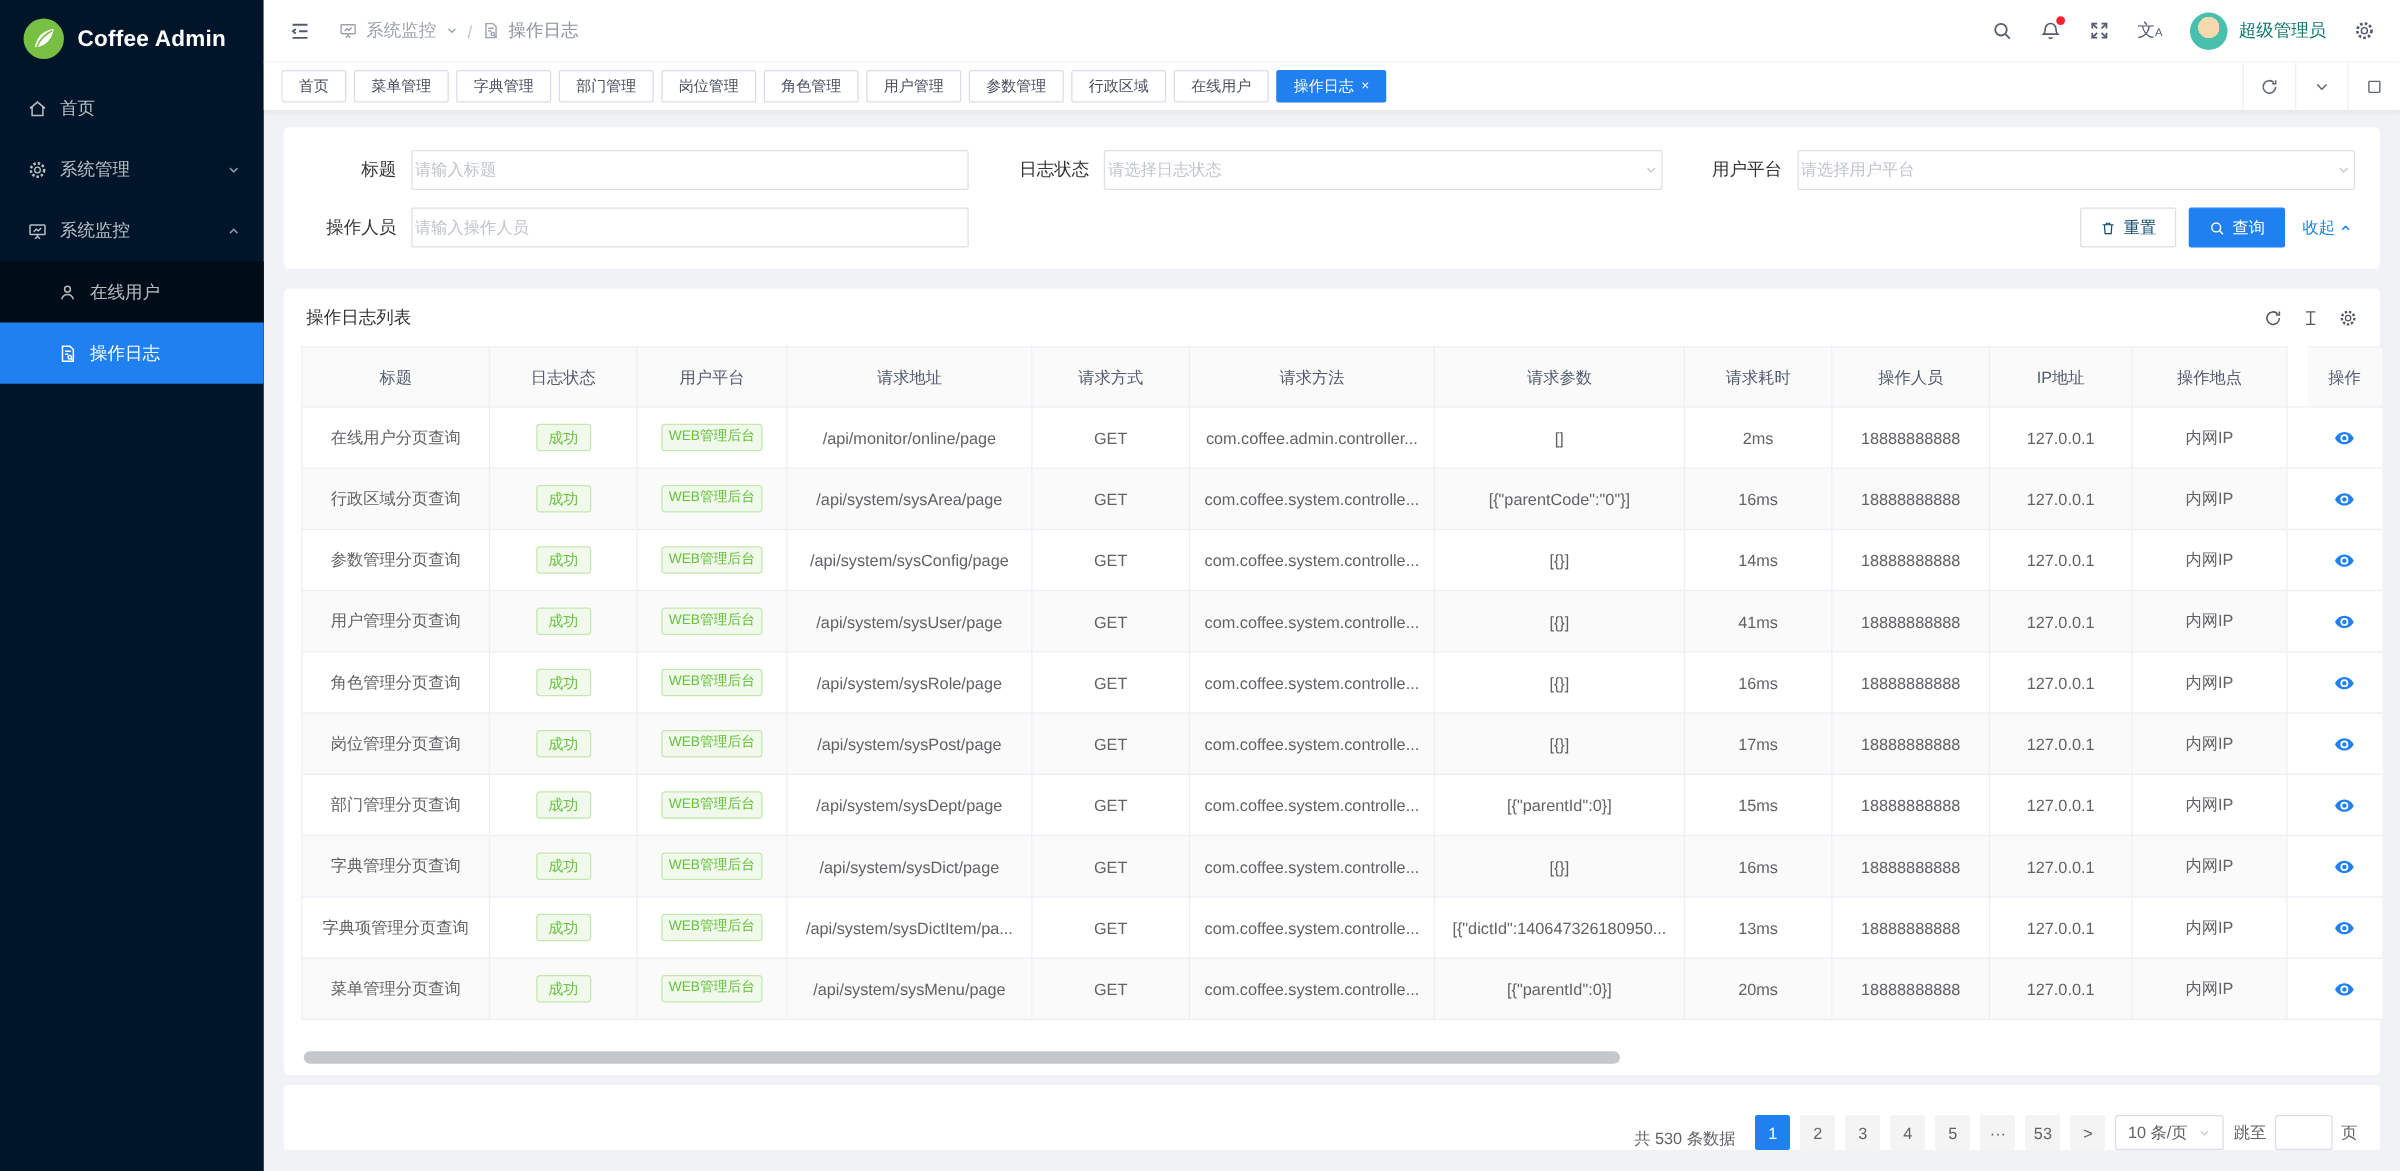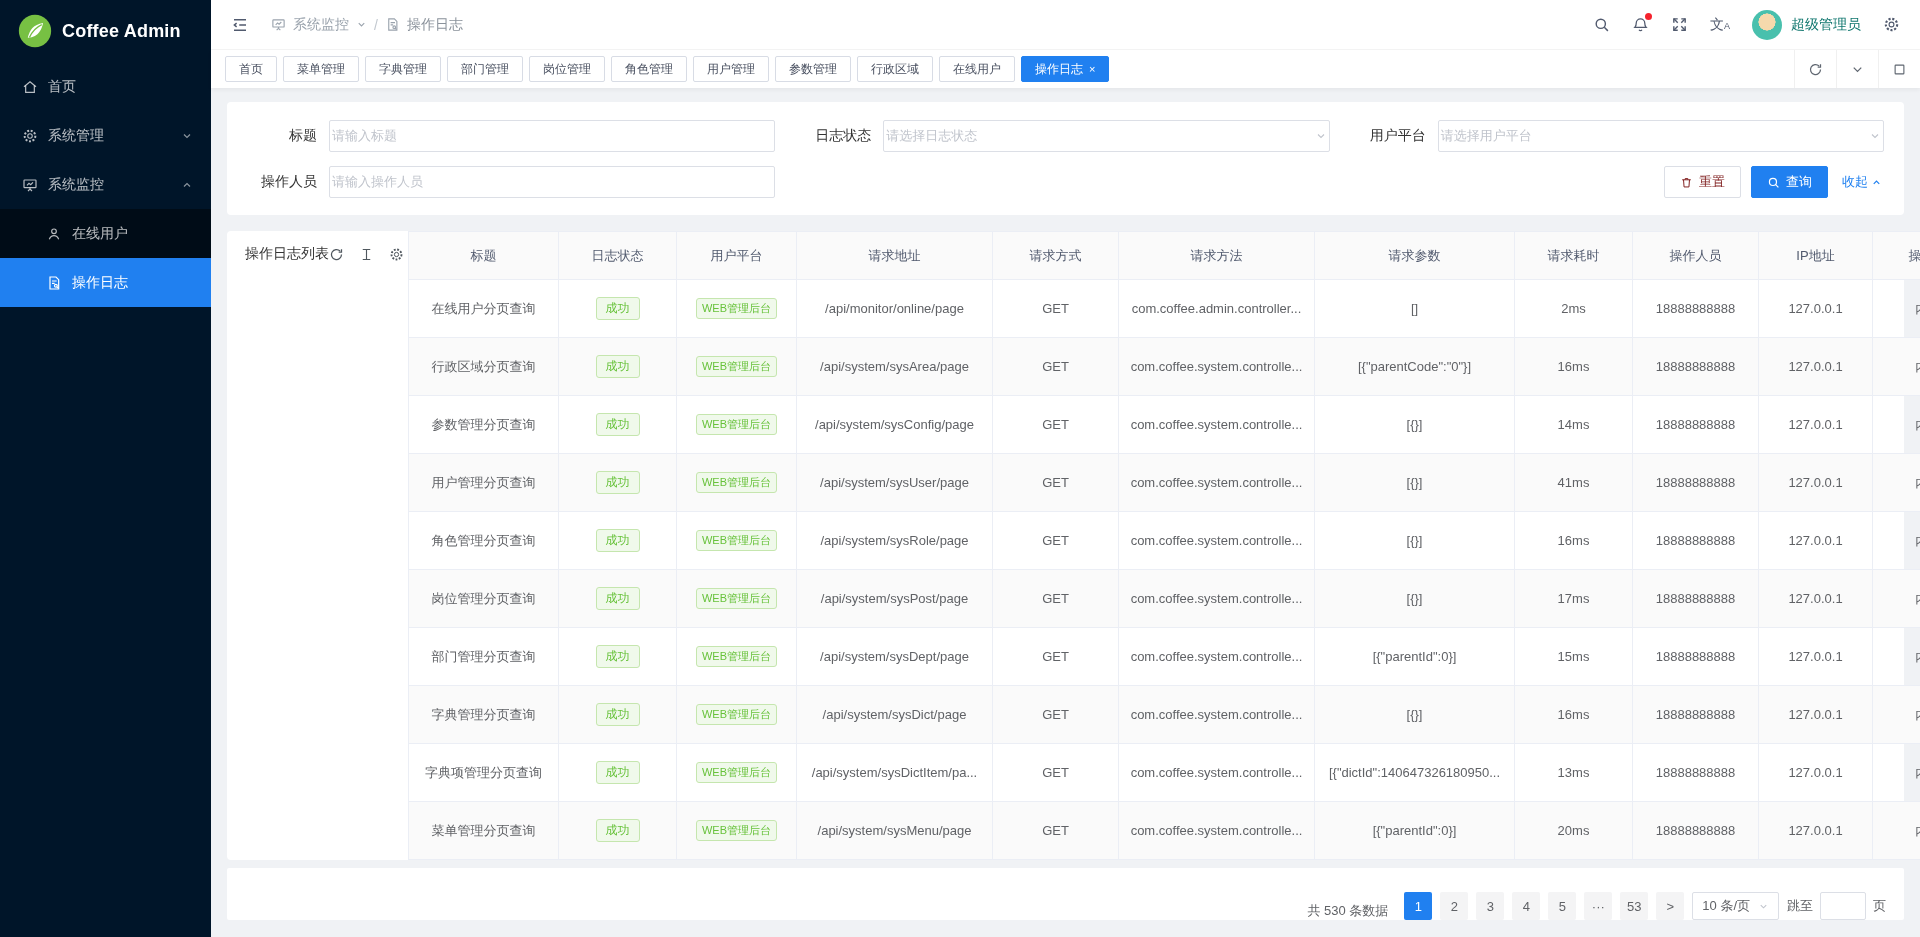--- a/index.html
+++ b/index.html
@@ -50,27 +50,27 @@
   .content { flex:1; padding:14px 16px 0; display:flex; flex-direction:column; min-height:0; }
 
   .search-card { background:#fff; border-radius:4px; padding:18px 20px 17px; flex-shrink:0; }
   .form-grid { display:grid; grid-template-columns:1fr 1fr 1fr; row-gap:14px; column-gap:26px; }
   .form-item { display:flex; align-items:center; min-width:0; }
   .form-label { width:82px; text-align:right; padding-right:12px; font-size:14px; color:#333; flex-shrink:0; }
   .form-control { flex:1; height:32px; border:1px solid #dcdfe6; border-radius:2px; display:flex; align-items:center; justify-content:space-between; padding:0 2px; font-size:13px; background:#fff; cursor:text; }
   .placeholder { color:#c0c4cc; }
   .sel-arrow { width:12px; height:12px; color:#c0c4cc; }
   .form-actions { display:flex; justify-content:flex-end; align-items:center; gap:10px; padding-right:2px; }
-  .btn { height:32px; padding:0 15px; border-radius:2px; font-size:13px; display:inline-flex; align-items:center; gap:6px; border:1px solid #dcdfe6; background:#fff; color:#7f1d1d; cursor:pointer; font-family:inherit; }
+  .btn { height:32px; padding:0 15px; border-radius:2px; font-size:13px; display:inline-flex; align-items:center; gap:6px; border:1px solid #dcdfe6; background:#fff; color:#0c4a6e; cursor:pointer; font-family:inherit; }
   .btn svg { width:13px; height:13px; }
   .btn-primary { background:#2080f0; border-color:#2080f0; color:#fff; }
   .collapse-link { color:#2080f0; font-size:13px; display:inline-flex; align-items:center; gap:3px; cursor:pointer; margin-left:4px; }
   .collapse-link svg { width:11px; height:11px; }
 
-  .table-card { background:#fff; border-radius:4px; margin-top:16px; flex:1; display:flex; flex-direction:row; padding:0 14px; min-height:0; }
+  .table-card { background:#fff; border-radius:4px; margin-top:16px; flex:1; display:flex; flex-direction:column; padding:0 14px; min-height:0; }
   .card-head { height:46px; display:flex; align-items:center; justify-content:space-between; padding:0 4px; flex-shrink:0; }
   .card-title { font-size:14px; color:#333; }
   .card-tools { display:flex; align-items:center; gap:15px; color:#4f575e; }
   .card-tools svg { width:15px; height:15px; cursor:pointer; }
 
   table { width:100%; border-collapse:collapse; table-layout:fixed; }
   col.c1{width:150px} col.c2{width:118px} col.c3{width:120px} col.c4{width:196px} col.c5{width:126px}
   col.c6{width:196px} col.c7{width:200px} col.c8{width:118px} col.c9{width:126px} col.c10{width:114px}
   col.c11{width:124px} col.cgap{width:16px} col.c12{width:60px}
   th,td { border-bottom:1px solid #ebeef5; border-right:1px solid #ebeef5; text-align:center; font-size:13px; padding:0 8px; overflow:hidden; white-space:nowrap; text-overflow:ellipsis; }

